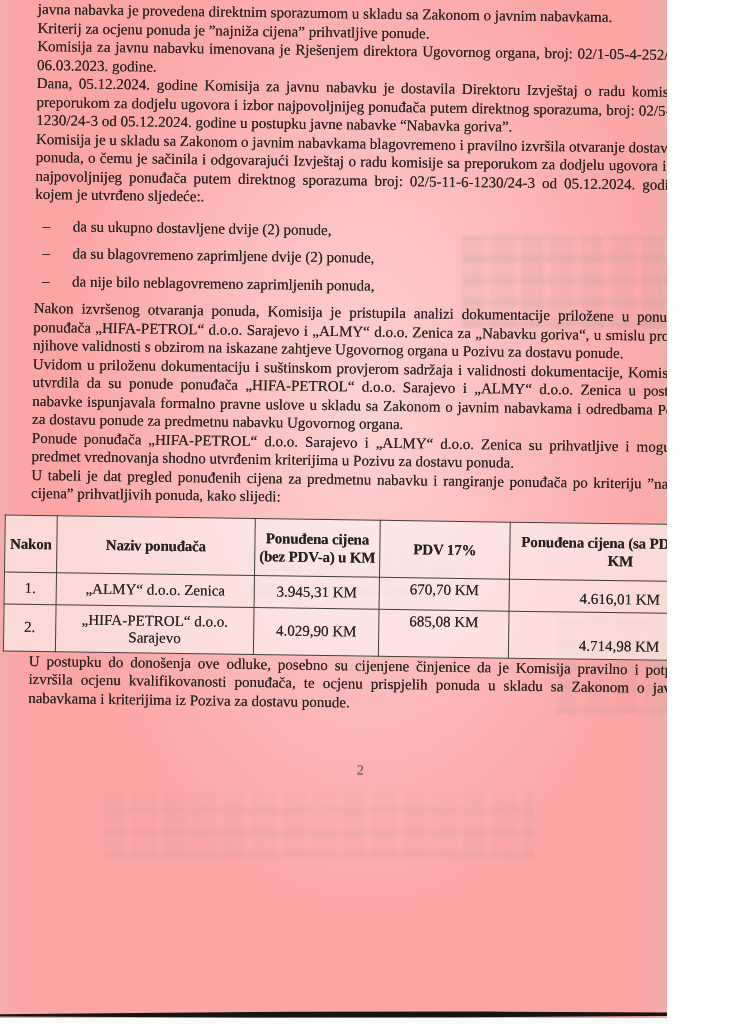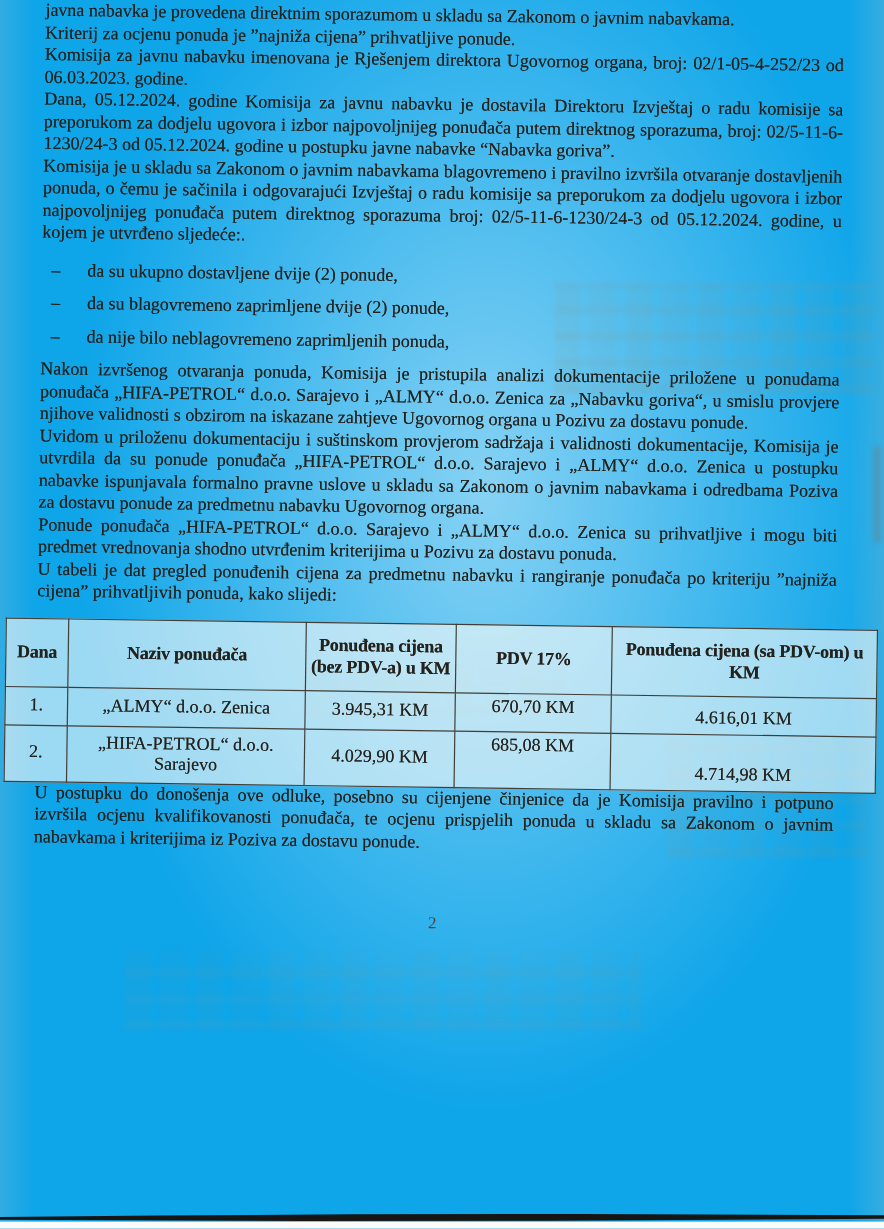--- a/index.html
+++ b/index.html
@@ -2,22 +2,22 @@
 <html><head>
 <meta charset="utf-8">
 <style>
   html,body{margin:0;padding:0;}
   body{
     width:737px;height:1024px;overflow:hidden;
     background:#ffffff;
     font-family:"Liberation Serif","DejaVu Serif",serif;
   }
   .scan{
-    position:relative;width:737px;height:1024px;
-    background:#0ea5e9;
+    position:relative;width:667px;height:1024px;
+    background:#fca5a5;
     overflow:hidden;
   }
   
   .scan::before{
     content:"";position:absolute;inset:0;
     background:
       radial-gradient(ellipse at 55% 40%, rgba(255,255,255,0.5) 0%, rgba(255,255,255,0) 60%),
       linear-gradient(90deg, rgba(210,206,196,0.18) 0%, rgba(210,206,196,0) 4%, rgba(210,206,196,0) 96%, rgba(205,200,190,0.22) 100%);
     pointer-events:none;
   }
@@ -138,21 +138,21 @@
     <table class="price">
       <colgroup>
         <col style="width:52px">
         <col style="width:198px">
         <col style="width:125px">
         <col style="width:130px">
         <col style="width:221px">
       </colgroup>
       <tbody>
         <tr class="hrow">
-          <th>Dana</th>
+          <th>Nakon</th>
           <th>Naziv ponuđača</th>
           <th>Ponuđena cijena (bez PDV-a) u KM</th>
           <th>PDV 17%</th>
           <th>Ponuđena cijena (sa PDV-om) u KM</th>
         </tr>
         <tr class="r1">
           <td class="c1">1.</td>
           <td class="c2">„ALMY“ d.o.o. Zenica</td>
           <td class="c3">3.945,31 KM</td>
           <td class="c4">670,70 KM</td>

